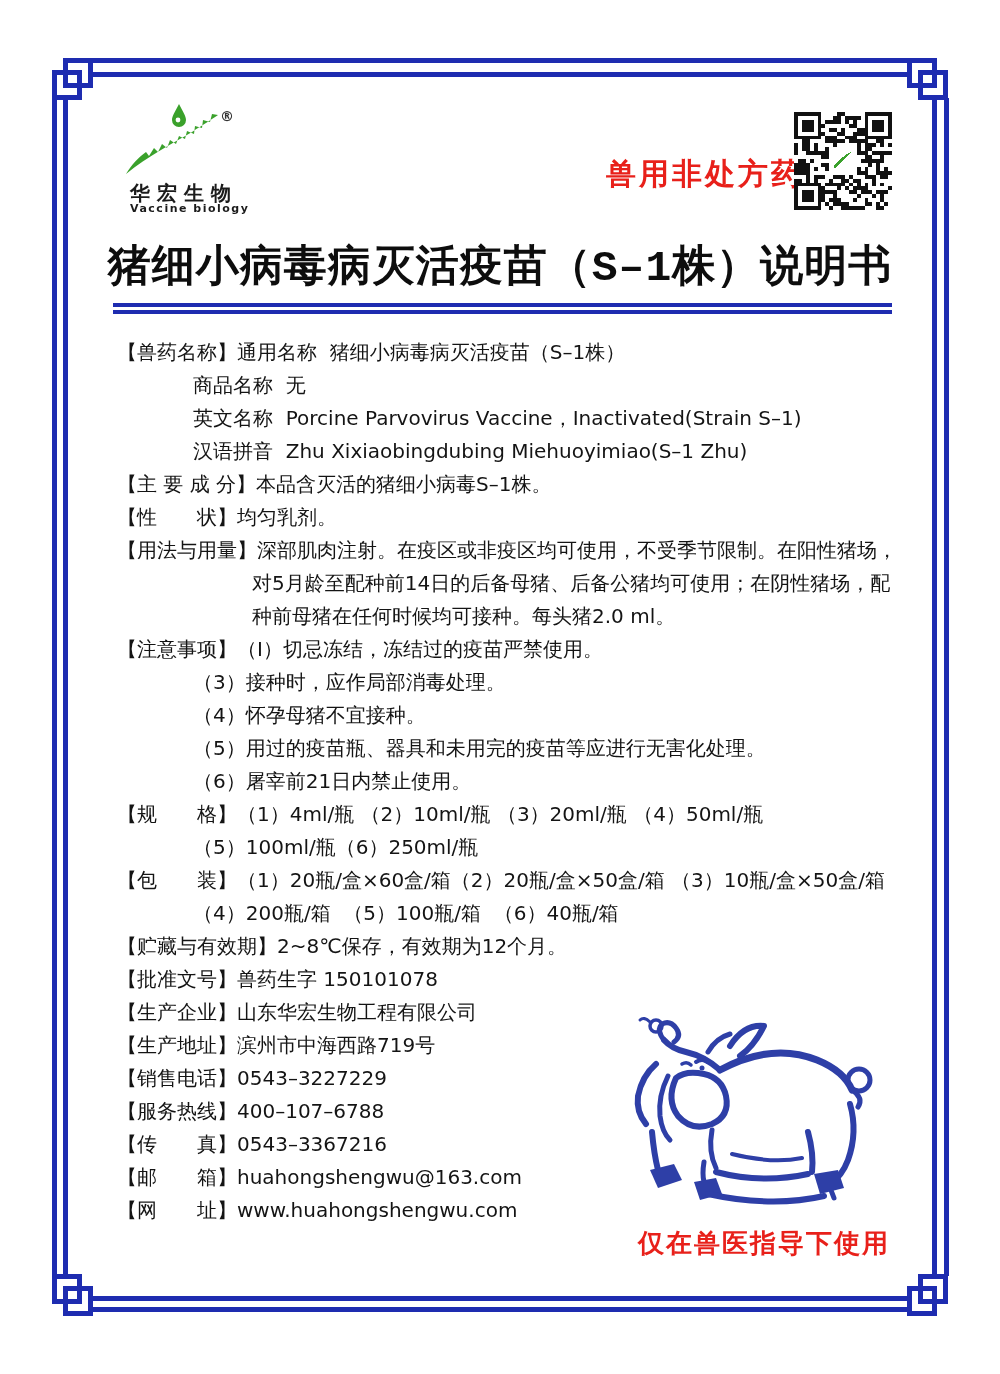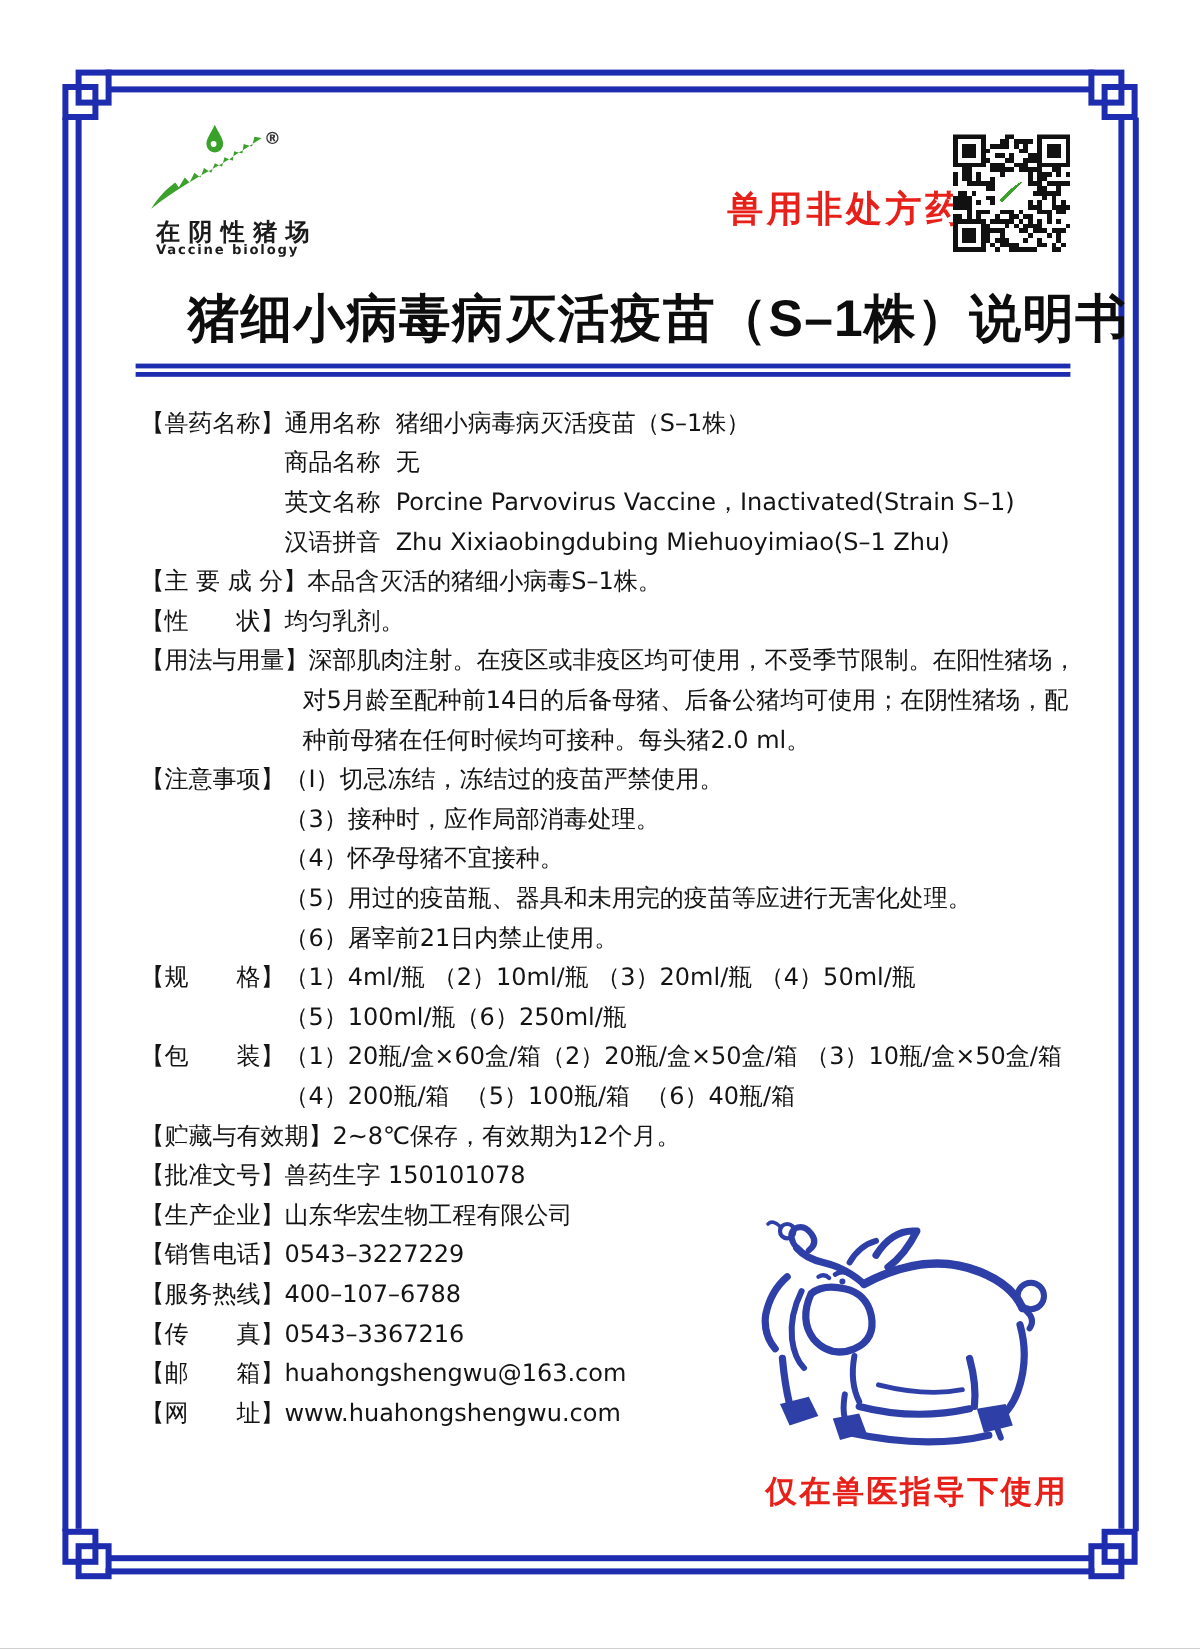--- a/index.html
+++ b/index.html
@@ -22,34 +22,34 @@
   
   .logo{position:absolute;left:122px;top:100px;width:140px;height:120px;}
   .logo svg{position:absolute;left:0;top:0;}
   .logo-reg{position:absolute;left:98px;top:8px;font-size:14px;color:#333;font-weight:bold;}
   .logo-cn{position:absolute;left:8px;top:80px;font-size:20px;font-weight:bold;letter-spacing:7px;color:#1b1b1b;white-space:nowrap;}
   .logo-en{position:absolute;left:8px;top:102px;font-size:11px;font-weight:bold;letter-spacing:1.5px;color:#1b1b1b;white-space:nowrap;}
   .otc{position:absolute;left:582px;top:154px;font-size:30px;font-weight:bold;color:var(--red);letter-spacing:3px;white-space:nowrap;margin-left:24px;}
   .qr{position:absolute;left:794px;top:112px;width:98px;height:98px;}
   
   .title{
-    position:absolute;left:60px;right:60px;top:237px;text-align:right;
-    font-family:Liberation Sans, sans-serif;
+    position:absolute;left:60px;right:60px;top:237px;text-align:center;
+    font-family:Liberation Mono, monospace;
     font-size:43px;font-weight:bold;color:#0d0d0d;letter-spacing:1px;white-space:nowrap;
   }
   .title-rule{
     position:absolute;left:113px;top:303px;width:779px;height:3px;
     border-top:4px solid var(--blue);border-bottom:4px solid var(--blue);
   }
   
   .body-text{position:absolute;left:117px;top:336px;width:780px;font-size:20px;line-height:33px;}
   .row{white-space:nowrap;}
   .lbl{display:inline-block;min-width:120px;white-space:pre;vertical-align:top;}
   .val{white-space:pre;}
-  .ind-1{margin-left:120px;}
+  .ind-1{margin-left:76px;}
   .ind-2{margin-left:135px;}
   
   .pig{position:absolute;left:612px;top:1012px;width:275px;height:210px;}
   .notice{position:absolute;left:638px;top:1226px;font-size:26px;font-weight:bold;color:var(--red);letter-spacing:2px;white-space:nowrap;}
 </style>
 </head>
 <body>
 
 <div class="page">
 
@@ -74,21 +74,21 @@
   <div class="logo">
     <svg width="120" height="80" viewBox="0 0 120 80">
 
       <path d="M57 4 C53 12 50 16 50 20 a7 7 0 0 0 14 0 C64 16 61 12 57 4 Z" fill="#3aa12b"></path>
       <circle cx="56" cy="20" r="2.4" fill="#ffffff"></circle>
 
       <path d="M4 74 C10 64 16 58 24 52 l3 4 5-8 4 4 4-8 5 4 3-8 6 4 3-8 6 3 2-8 7 3 1-8 7 2 1-8 7 2 2-8 6 1
                C92 18 82 24 70 32 C50 44 26 56 4 74 Z" fill="#3aa12b"></path>
     </svg>
     <span class="logo-reg">®</span>
-    <div class="logo-cn">在阴性猪场</div>
+    <div class="logo-cn">华宏生物</div>
     <div class="logo-en">Vaccine biology</div>
   </div>
 
   <div class="otc">兽用非处方药</div>
 
   <div class="qr"><svg width="98" height="98" viewBox="0 0 25 25" shape-rendering="crispEdges">
         <rect width="25" height="25" fill="#fff"></rect>
         <g fill="#111">
           <rect x="11" y="0" width="1" height="1"></rect>
           <rect x="12" y="0" width="1" height="1"></rect>
@@ -353,20 +353,21 @@
     <div class="row"><span class="lbl">【包　　装】</span><span class="val">（1）20瓶/盒×60盒/箱（2）20瓶/盒×50盒/箱 （3）10瓶/盒×50盒/箱</span></div>
 
     <div class="row"><span class="val ind-1">（4）200瓶/箱  （5）100瓶/箱  （6）40瓶/箱</span></div>
 
     <div class="row"><span class="lbl">【贮藏与有效期】</span><span class="val">2~8℃保存，有效期为12个月。</span></div>
 
     <div class="row"><span class="lbl">【批准文号】</span><span class="val">兽药生字 150101078</span></div>
 
     <div class="row"><span class="lbl">【生产企业】</span><span class="val">山东华宏生物工程有限公司</span></div>
 
+    <div class="row"><span class="lbl">【生产地址】</span><span class="val">滨州市中海西路719号</span></div>
 
     <div class="row"><span class="lbl">【销售电话】</span><span class="val">0543–3227229</span></div>
 
     <div class="row"><span class="lbl">【服务热线】</span><span class="val">400–107–6788</span></div>
 
     <div class="row"><span class="lbl">【传　　真】</span><span class="val">0543–3367216</span></div>
 
     <div class="row"><span class="lbl">【邮　　箱】</span><span class="val">huahongshengwu@163.com</span></div>
 
     <div class="row"><span class="lbl">【网　　址】</span><span class="val">www.huahongshengwu.com</span></div>

